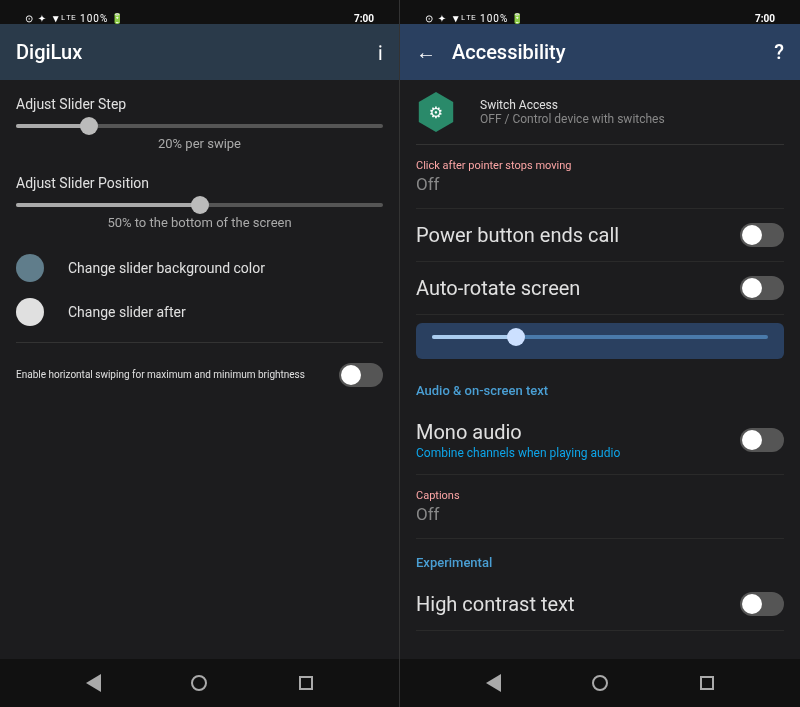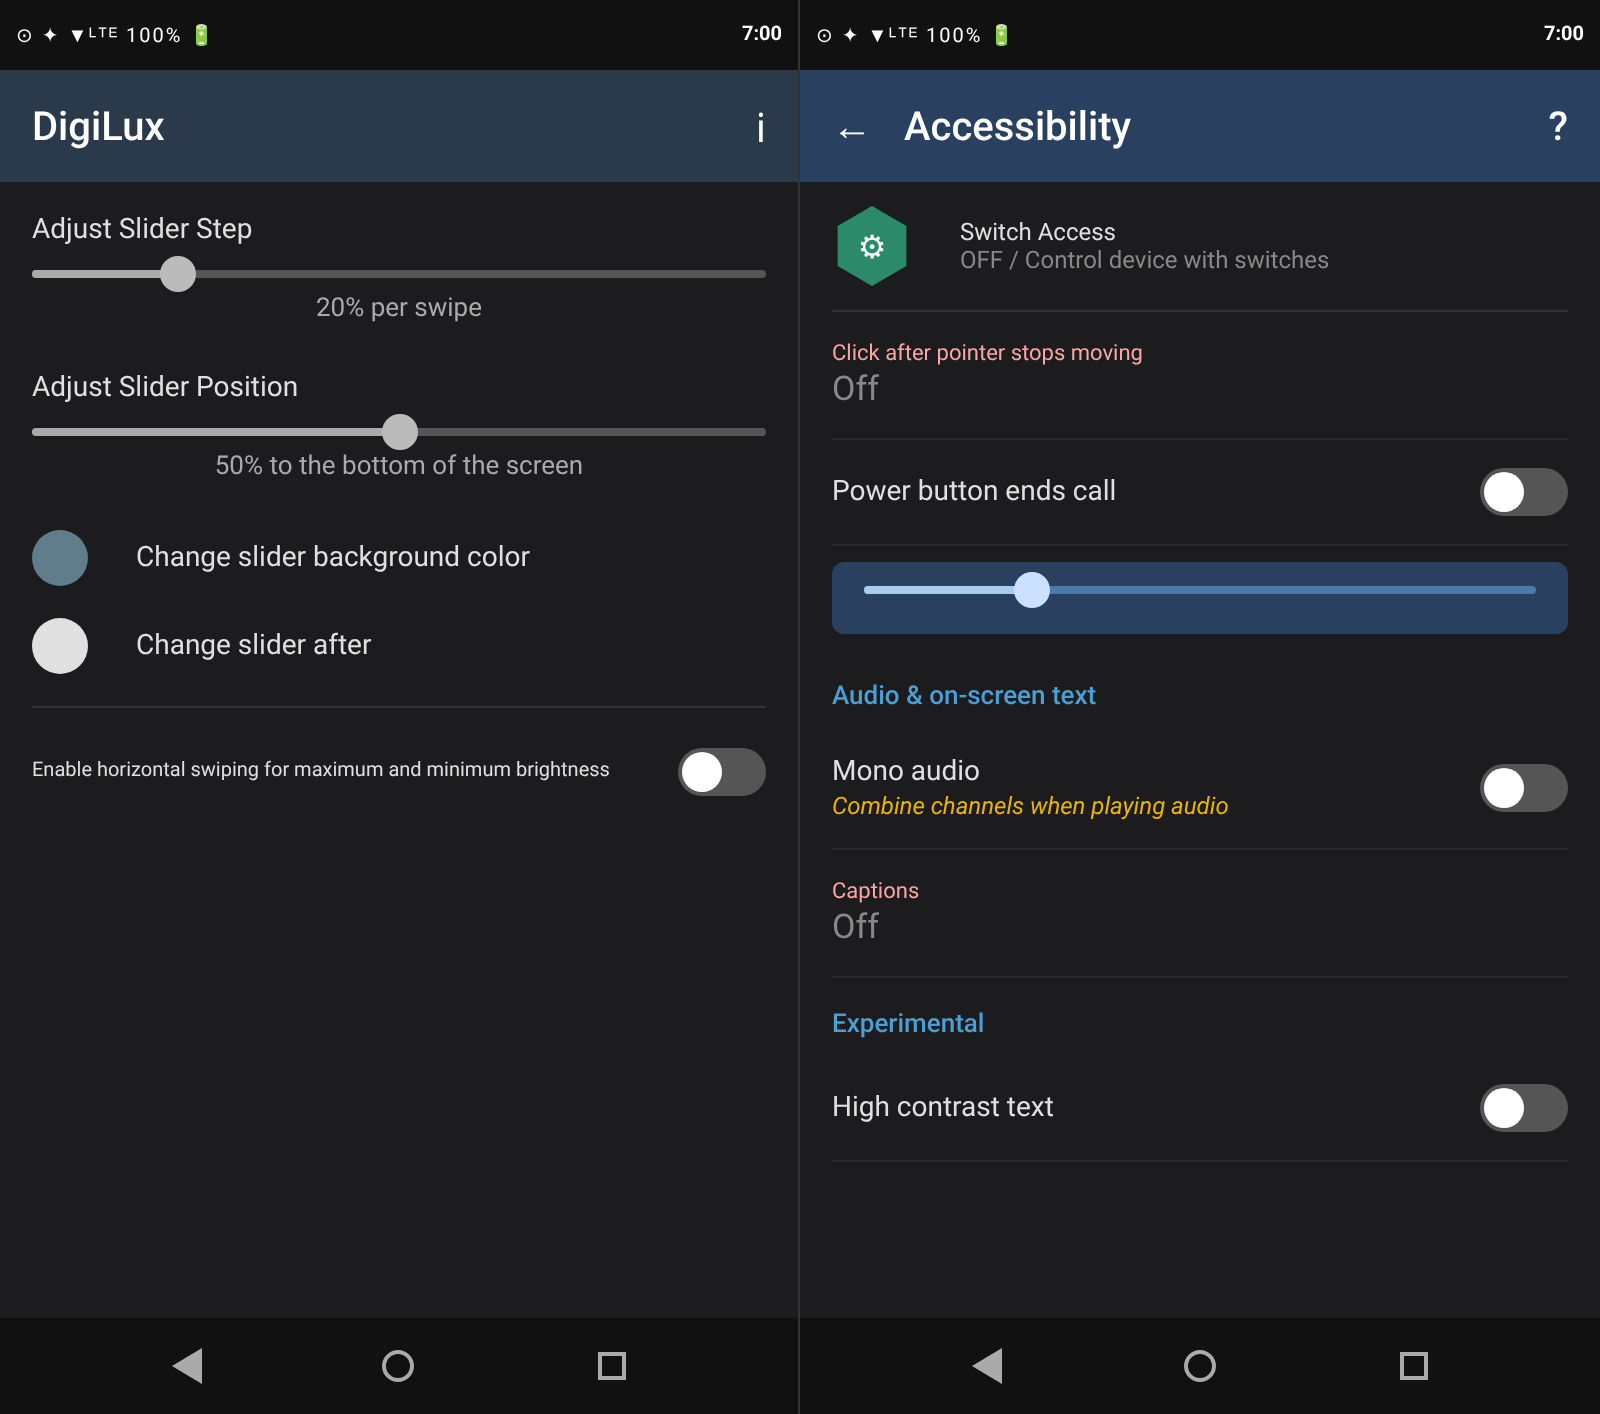--- a/index.html
+++ b/index.html
@@ -199,27 +199,26 @@
 
     .accessibility-toggle-row {
       display: flex;
       align-items: center;
       padding: 14px 0;
       border-bottom: 1px solid #2a2a2a;
     }
     .accessibility-toggle-text { flex: 1; }
     .accessibility-toggle-text .item-title {
       color: #e0e0e0;
-      font-size: 14px;
+      font-size: 20px;
     }
     .accessibility-toggle-text .item-subtitle {
-      color: #eab308;
+      color: #0ea5e9;
       font-size: 12px;
       margin-top: 2px;
-      font-style: italic;
     }
 
     .section-header {
       color: #4a9fd4;
       font-size: 13px;
       font-weight: 500;
       padding: 16px 0 8px 0;
     }
 
     
@@ -247,25 +246,25 @@
       border-radius: 50%;
       border: 2px solid #aaa;
     }
     .nav-square {
       width: 14px;
       height: 14px;
       border: 2px solid #aaa;
     }
 
     .left-status, .right-status {
-      height: 35px;
+      height: 24px;
       background: #111;
       display: flex;
-      align-items: center;
-      padding: 0 8px;
+      align-items: flex-end;
+      padding: 0 25px;
       font-size: 10px;
       color: #fff;
     }
     .status-time { margin-left: auto; font-weight: bold; }
   </style>
 </head>
 <body>
 
 <div class="screen">
 
@@ -367,20 +366,28 @@
 
       <div class="accessibility-toggle-row">
         <div class="accessibility-toggle-text">
           <div class="item-title">Power button ends call</div>
         </div>
         <div class="toggle toggle-off">
           <div class="toggle-knob"></div>
         </div>
       </div>
 
+      <div class="accessibility-toggle-row">
+        <div class="accessibility-toggle-text">
+          <div class="item-title">Auto-rotate screen</div>
+        </div>
+        <div class="toggle toggle-off">
+          <div class="toggle-knob"></div>
+        </div>
+      </div>
 
       <div class="highlight-slider">
         <div class="slider-track">
           <div class="slider-fill" style="width:25%"></div>
           <div class="slider-thumb" style="left:25%; background:#cce0ff;"></div>
         </div>
       </div>
 
       <div class="section-header">Audio &amp; on-screen text</div>
 

